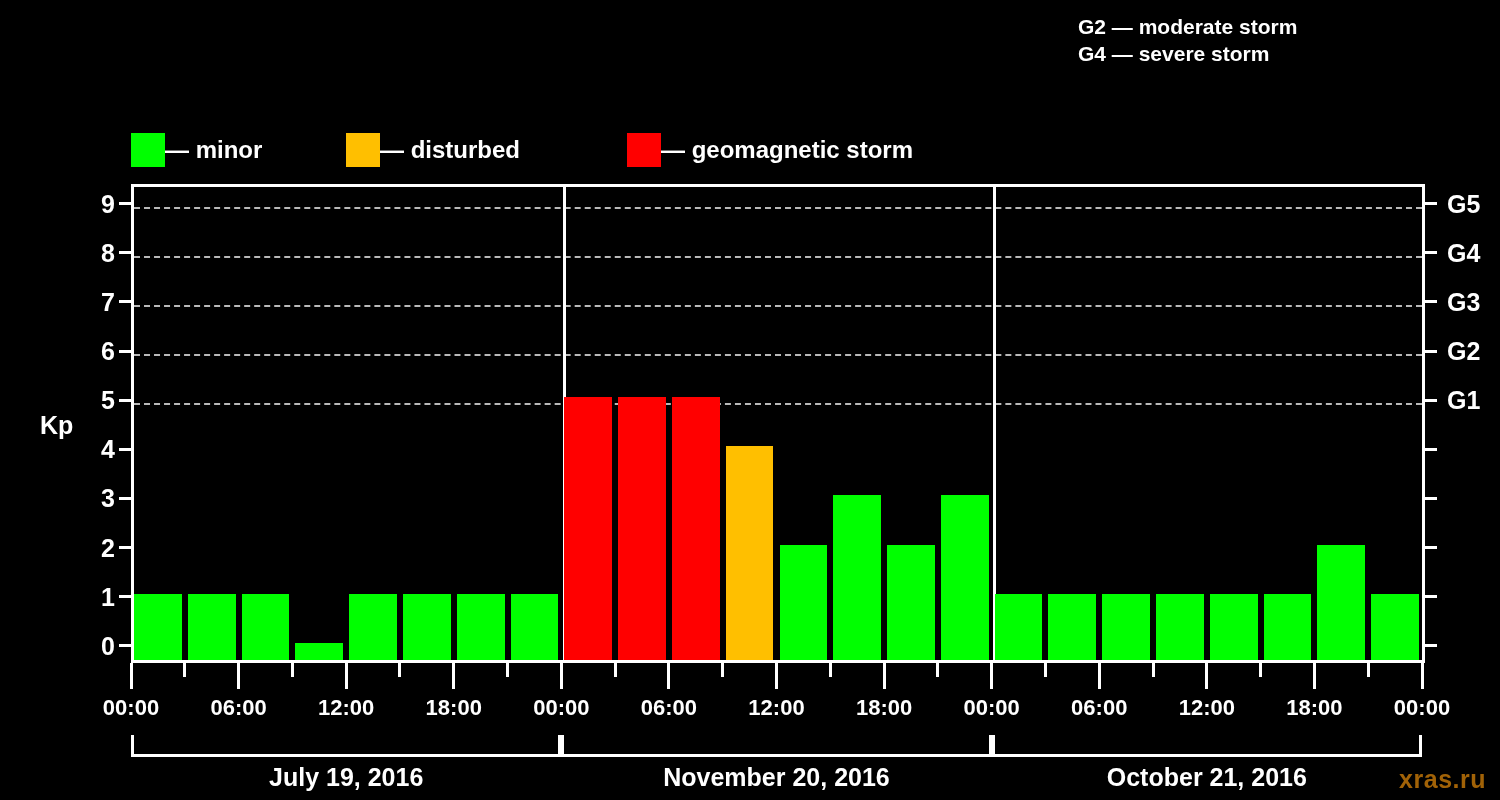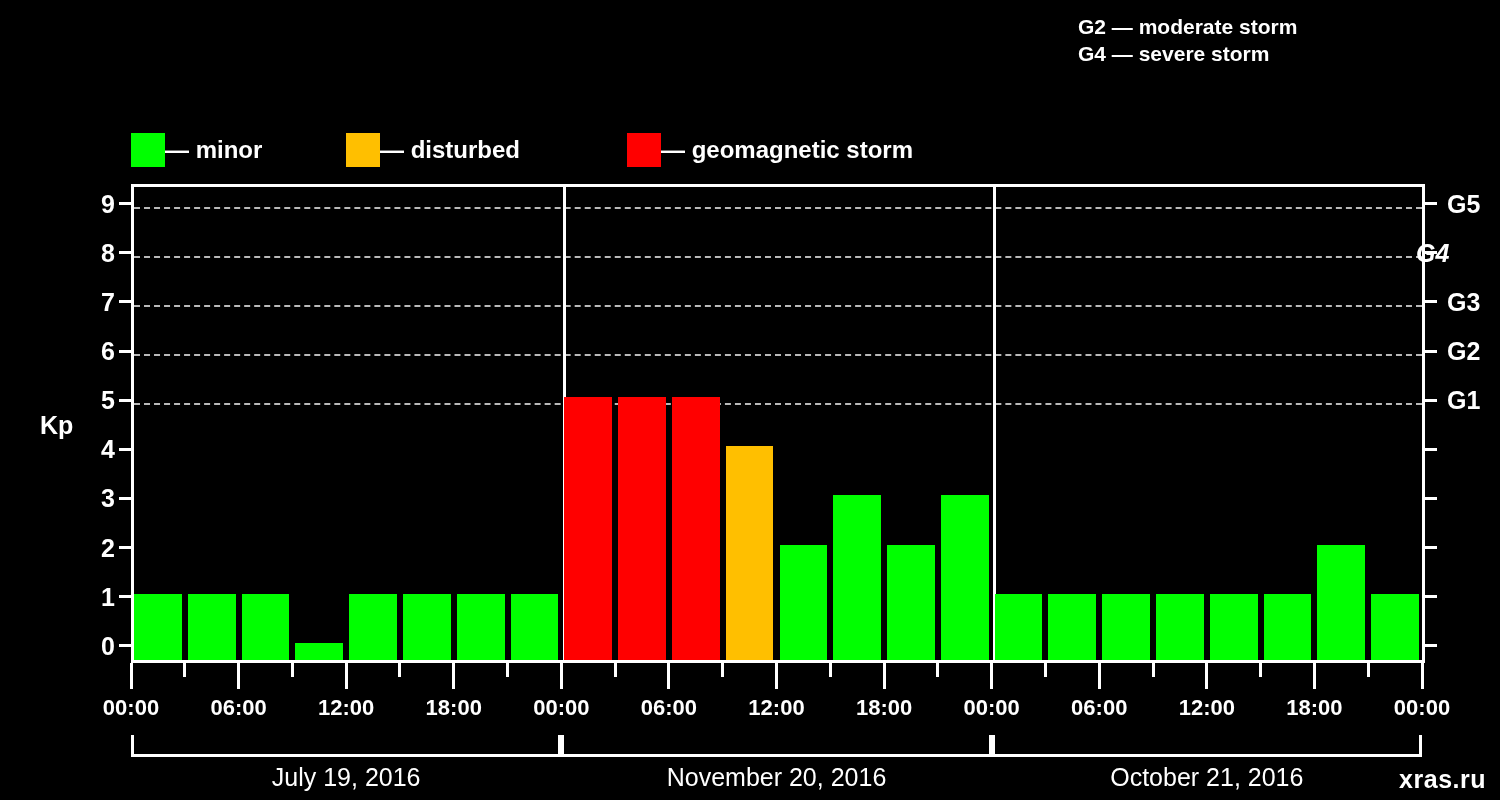--- a/index.html
+++ b/index.html
@@ -58,27 +58,27 @@
 
   .xtick-mark{position:absolute;width:3px;background:#fff;}
   .xtick-label{
     position:absolute;font-size:22px;font-weight:bold;white-space:nowrap;
     transform:translateX(-50%);
   }
 
   
   .daybracket{position:absolute;height:22px;border:3px solid #fff;border-top:none;box-sizing:border-box;}
   .dayname{
-    position:absolute;font-size:25px;font-weight:normal;white-space:nowrap;
+    position:absolute;font-size:25px;font-weight:bold;white-space:nowrap;
     transform:translateX(-50%);
   }
 
   .watermark{
     position:absolute;right:14px;bottom:6px;
-    font-size:25px;font-weight:bold;color:#ffffff;letter-spacing:.5px;margin-left:48px;
+    font-size:25px;font-weight:bold;color:#a16207;letter-spacing:.5px;margin-left:48px;
   }
 </style>
 </head>
 <body>
 
 <div id="root">
 
 
   <div class="legend" id="color-legend">
       <div class="lg-item" style="left: 0px;">
@@ -163,21 +163,21 @@
       <div class="ylabel-kp" style="left: 40px; top: 424.728px;">Kp</div>
     </div>
   <div id="g-axis">
       <div class="ytick-mark" style="top: 398.664px; left: 1425px; width: 12px;"></div>
       <div class="gtick-label" style="top: 400.164px; left: 1447px;">G1</div>
       <div class="ytick-mark" style="top: 349.536px; left: 1425px; width: 12px;"></div>
       <div class="gtick-label" style="top: 351.036px; left: 1447px;">G2</div>
       <div class="ytick-mark" style="top: 300.408px; left: 1425px; width: 12px;"></div>
       <div class="gtick-label" style="top: 301.908px; left: 1447px;">G3</div>
       <div class="ytick-mark" style="top: 251.279px; left: 1425px; width: 12px;"></div>
-      <div class="gtick-label" style="top: 252.779px; left: 1416px; font-style: italic;">G4</div>
+      <div class="gtick-label" style="top: 252.779px; left: 1447px;">G4</div>
       <div class="ytick-mark" style="top: 202.151px; left: 1425px; width: 12px;"></div>
       <div class="gtick-label" style="top: 203.651px; left: 1447px;">G5</div>
       <div class="ytick-mark" style="top: 644.305px; left: 1425px; width: 12px;"></div>
       <div class="ytick-mark" style="top: 595.177px; left: 1425px; width: 12px;"></div>
       <div class="ytick-mark" style="top: 546.049px; left: 1425px; width: 12px;"></div>
       <div class="ytick-mark" style="top: 496.921px; left: 1425px; width: 12px;"></div>
       <div class="ytick-mark" style="top: 447.792px; left: 1425px; width: 12px;"></div>
     </div>
   <div id="x-axis">
       <div class="xtick-mark" style="left: 129.5px; top: 663px; height: 26px;"></div>

